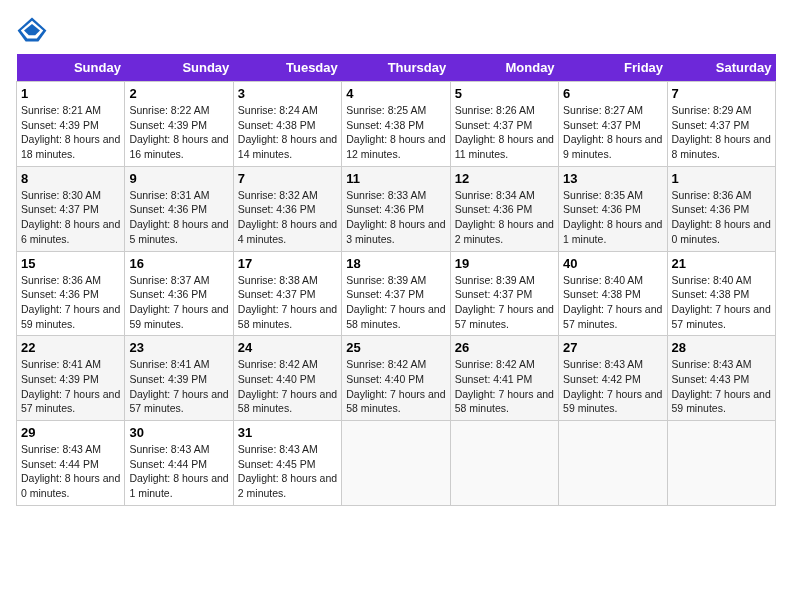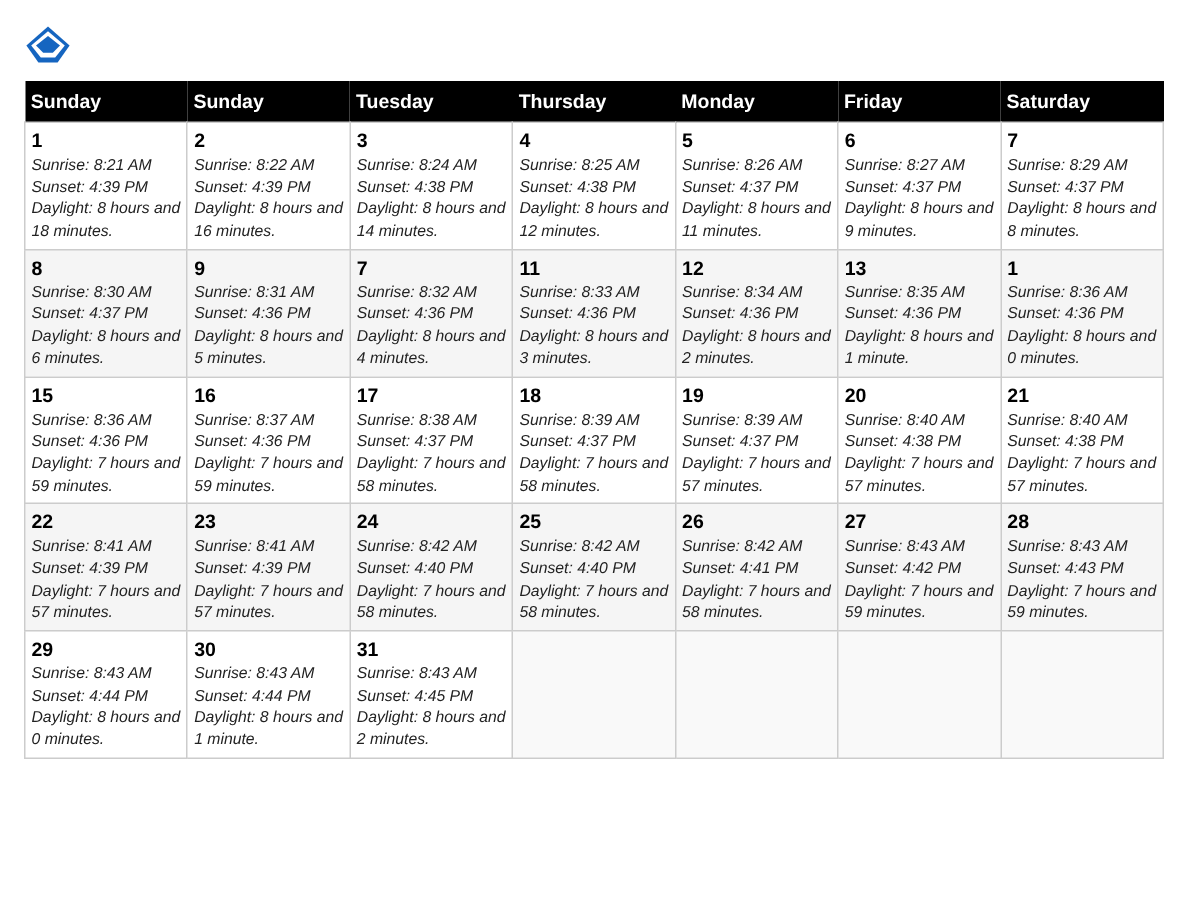--- a/index.html
+++ b/index.html
@@ -43,24 +43,24 @@
     .location {
       font-size: 14px;
       color: #555;
     }
     table {
       width: 100%;
       border-collapse: collapse;
       font-size: 11px;
     }
     thead tr th {
-      background: #000000;
+      background: #6d28d9;
       color: #fff;
       padding: 6px 4px;
-      text-align: left;
+      text-align: right;
       font-size: 13px;
       font-weight: bold;
     }
     tbody tr td {
       border: 1px solid #ccc;
       vertical-align: top;
       padding: 4px;
       width: calc(100% / 7);
       min-height: 80px;
       background: #fff;
@@ -71,21 +71,20 @@
     .day-num {
       font-size: 13px;
       font-weight: bold;
       display: block;
       margin-bottom: 2px;
     }
     .day-info {
       font-size: 10.5px;
       color: #222;
       line-height: 1.4;
-      font-style: italic;
     }
     td.empty {
       background: #f9f9f9;
     }
   </style>
 </head>
 <body>
 
 <div class="header-area">
   <div class="logo">
@@ -193,21 +192,21 @@
         </td>
         <td>
           <span class="day-num">18</span>
           <div class="day-info">Sunrise: 8:39 AM<br>Sunset: 4:37 PM<br>Daylight: 7 hours and 58 minutes.</div>
         </td>
         <td>
           <span class="day-num">19</span>
           <div class="day-info">Sunrise: 8:39 AM<br>Sunset: 4:37 PM<br>Daylight: 7 hours and 57 minutes.</div>
         </td>
         <td>
-          <span class="day-num">20</span>
+          <span class="day-num">40</span>
           <div class="day-info">Sunrise: 8:40 AM<br>Sunset: 4:38 PM<br>Daylight: 7 hours and 57 minutes.</div>
         </td>
         <td>
           <span class="day-num">21</span>
           <div class="day-info">Sunrise: 8:40 AM<br>Sunset: 4:38 PM<br>Daylight: 7 hours and 57 minutes.</div>
         </td>
       </tr>
       <tr>
         <td>
           <span class="day-num">22</span>

